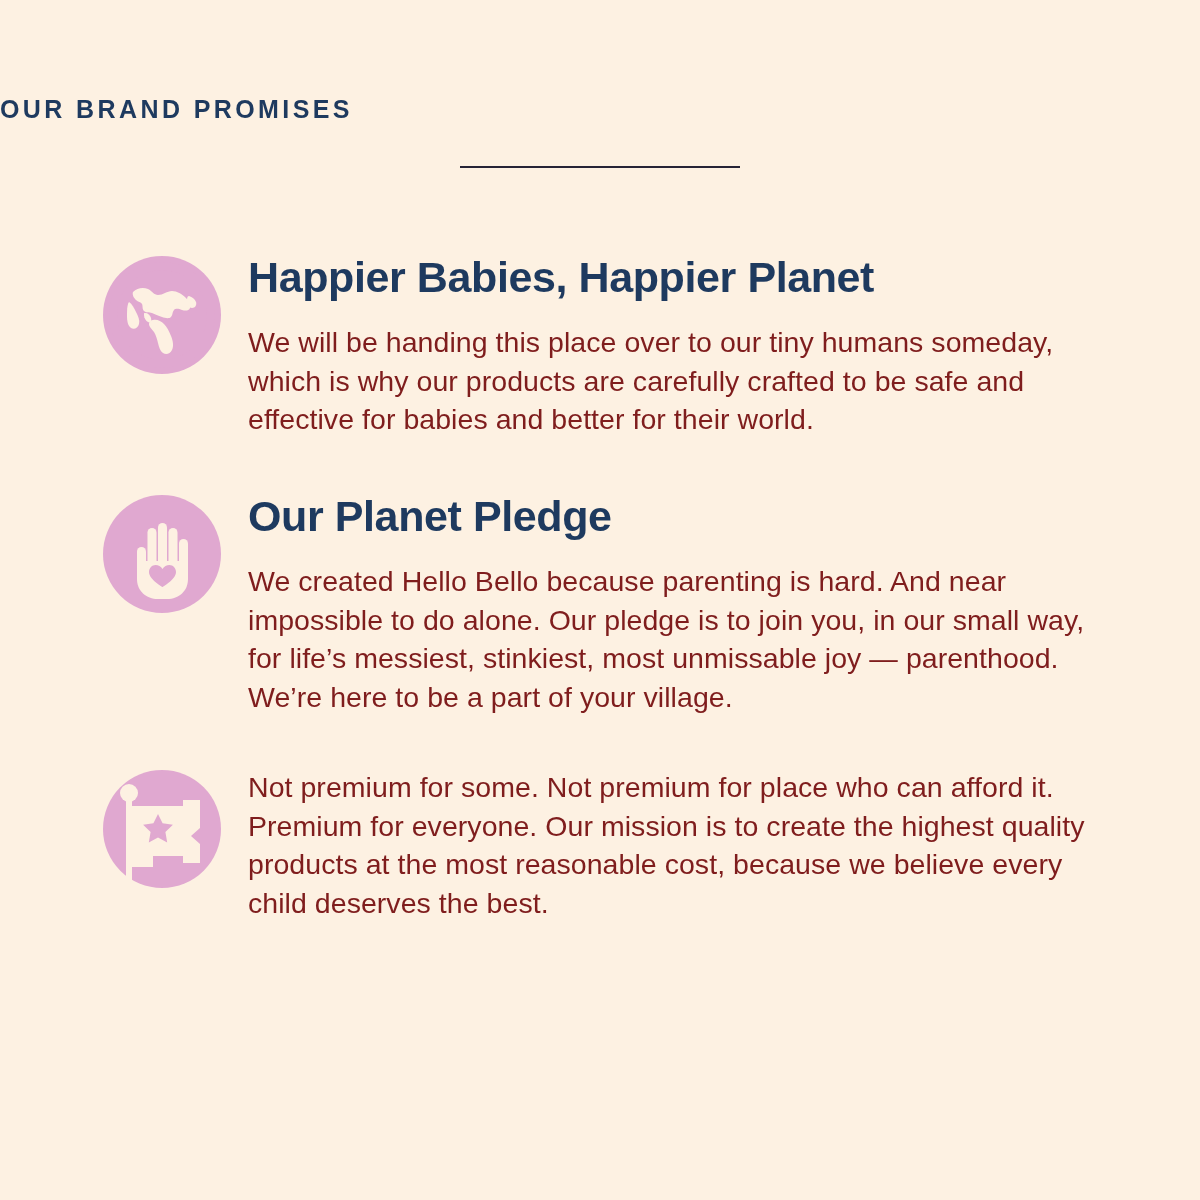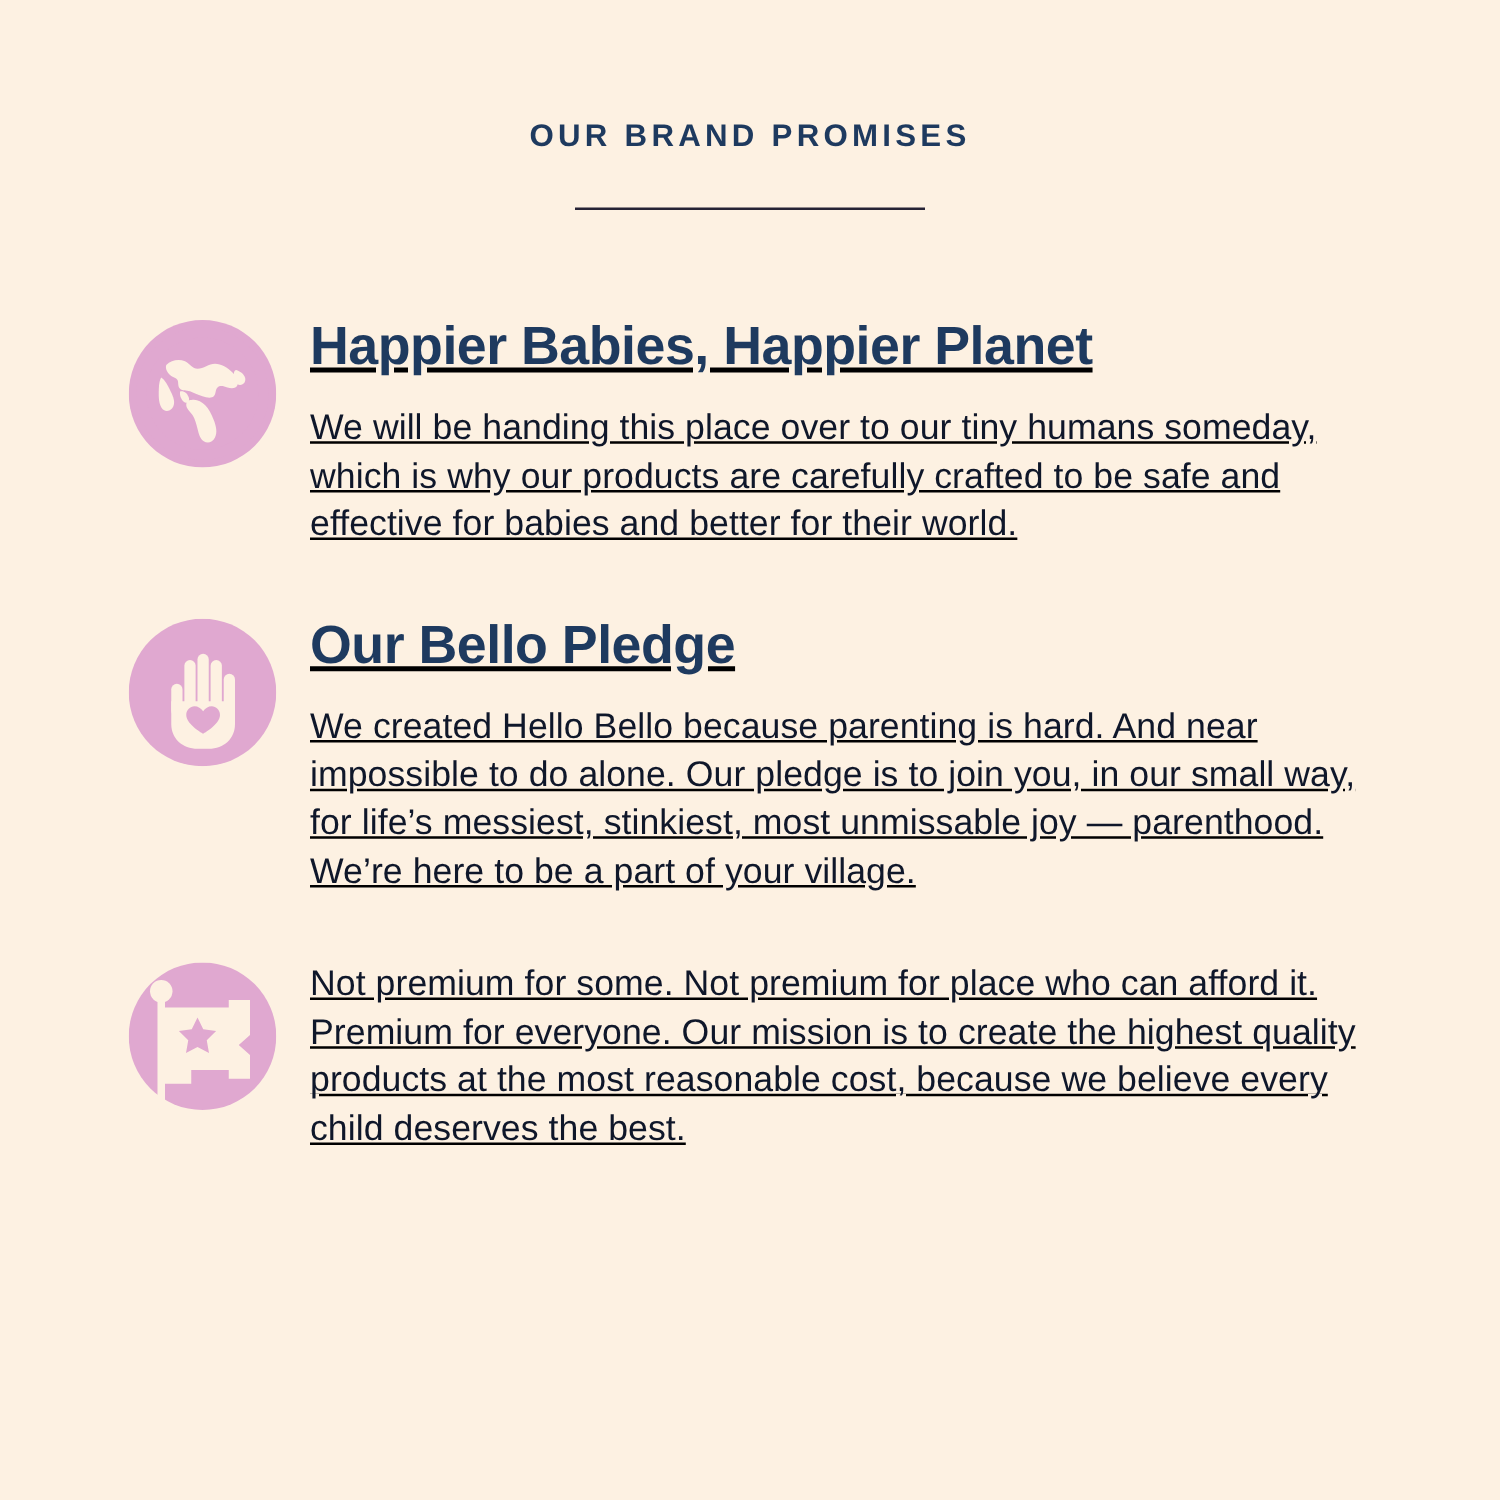--- a/index.html
+++ b/index.html
@@ -21,21 +21,21 @@
     height:1200px;
     background:#FDF1E2;
   }
 
   
   .header {
     position:absolute;
     top:96px;
     left:0;
     width:1200px;
-    text-align:center;
+    text-align:left;
   }
 
   .header-title {
     font-size:25px;
     font-weight:bold;
     letter-spacing:3.4px;
     color:#1E3A5F;
     text-transform:uppercase;
     line-height:1.1;
     white-space:nowrap;
@@ -54,21 +54,20 @@
     top:228px;
     left:0;
     width:1200px;
   }
 
   .promise {
     position:relative;
     padding-left:248px;
     padding-right:100px;
     min-height:120px;
-    text-decoration:underline;
   }
 
   .promise-1 { margin-bottom:54px; }
   .promise-2 { margin-bottom:52px; }
 
   .promise-icon {
     position:absolute;
     left:103px;
     top:2px;
     width:118px;
@@ -83,21 +82,21 @@
     color:#1E3A5F;
     line-height:1.08;
     letter-spacing:-0.4px;
     margin-top:26px;
     white-space:nowrap;
   }
 
   .promise-body {
     font-size:28.5px;
     font-weight:normal;
-    color:#0f172a;
+    color:#7f1d1d;
     line-height:38.5px;
     letter-spacing:0.05px;
     margin-top:23px;
     max-width:830px;
   }
 
   .promise-2 .promise-body,
   .promise-3 .promise-body { max-width:856px; }
 
   .promise-2 .promise-heading { margin-top:28px; }
@@ -164,21 +163,21 @@
 
           <path d="M59.5 92
                    C59.5 92 46 84.5 46 77
                    C46 72.8 49.2 70 52.6 70
                    C55.4 70 57.9 71.6 59.5 74
                    C61.1 71.6 63.6 70 66.4 70
                    C69.8 70 73 72.8 73 77
                    C73 84.5 59.5 92 59.5 92 Z" fill="#E0A8D0"></path>
         </svg>
       </div>
-      <div class="promise-heading">Our Bello Pledge</div>
+      <div class="promise-heading">Our Planet Pledge</div>
       <div class="promise-body">We created Hello Bello because parenting is hard. And near impossible to do alone. Our pledge is to join you, in our small way, for life’s messiest, stinkiest, most unmissable joy — parenthood. We’re here to be a part of your village.</div>
     </div>
 
     <div class="promise promise-3">
       <div class="promise-icon">
         <svg viewBox="0 0 118 118" xmlns="http://www.w3.org/2000/svg">
           <circle cx="59" cy="59" r="59" fill="#E0A8D0"></circle>
 
           <rect x="23" y="26" width="6" height="92" rx="3" fill="#FDF1E2"></rect>
 

